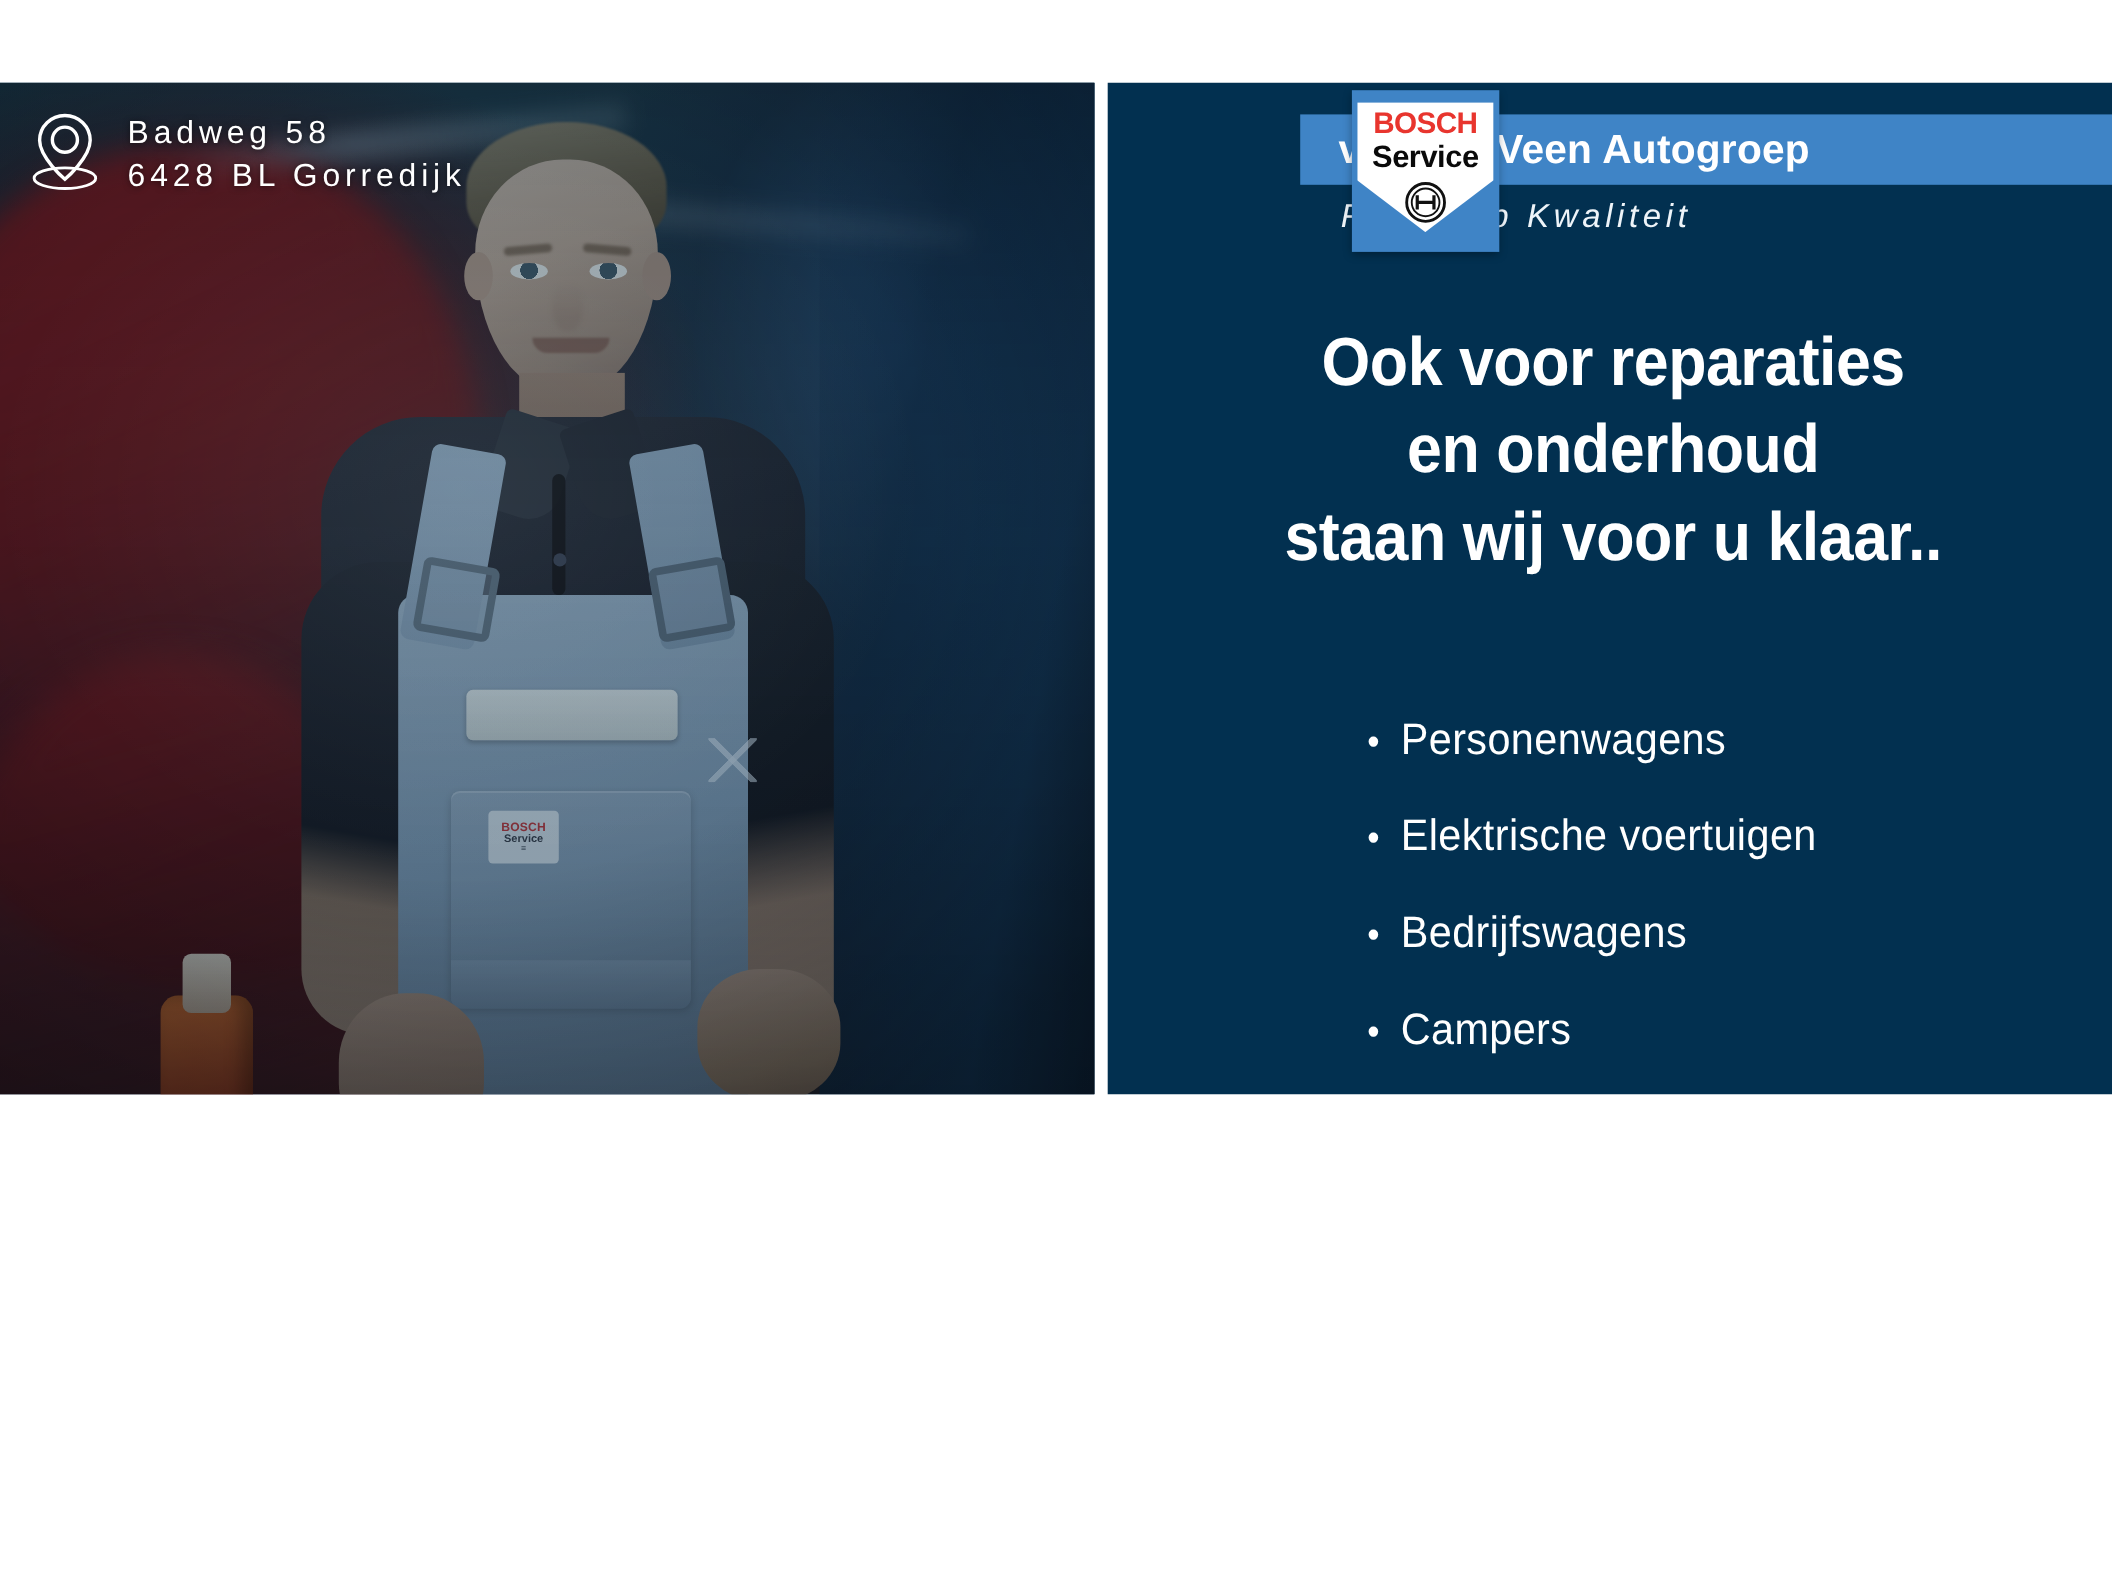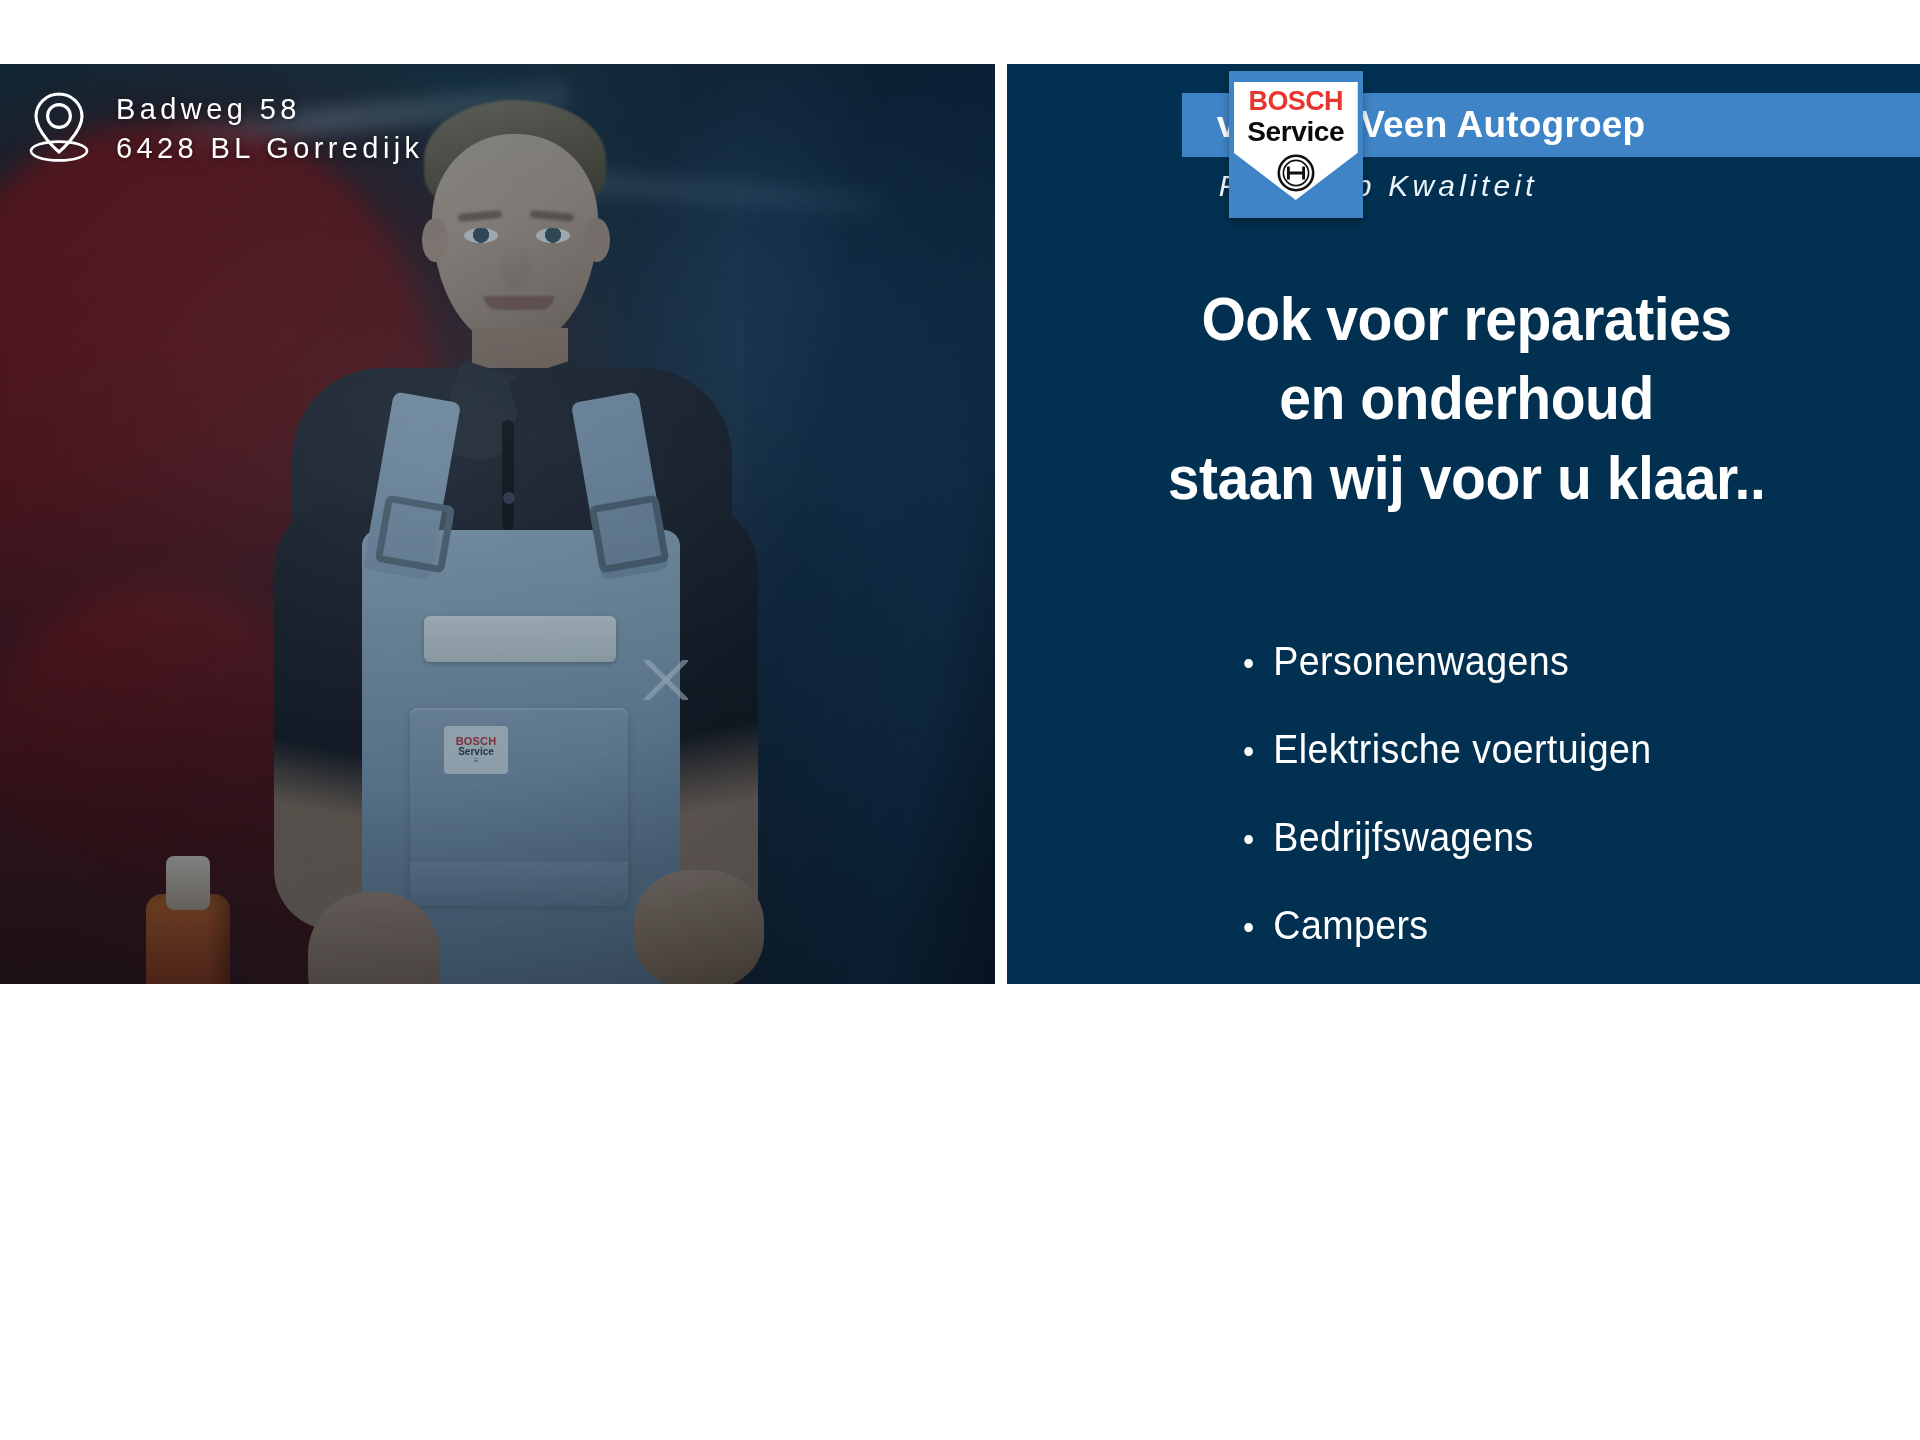--- a/index.html
+++ b/index.html
@@ -17,21 +17,21 @@
     position: relative;
     width: 1920px;
     height: 1440px;
     background: #ffffff;
   }
 
   
   #content-band {
     position: absolute;
     left: 0;
-    top: 64px;
+    top: 75px;
     width: 1920px;
     height: 920px;
     display: flex;
     overflow: hidden;
     gap: 12px;
   }
 
   
   #photo-pane {
     position: relative;

